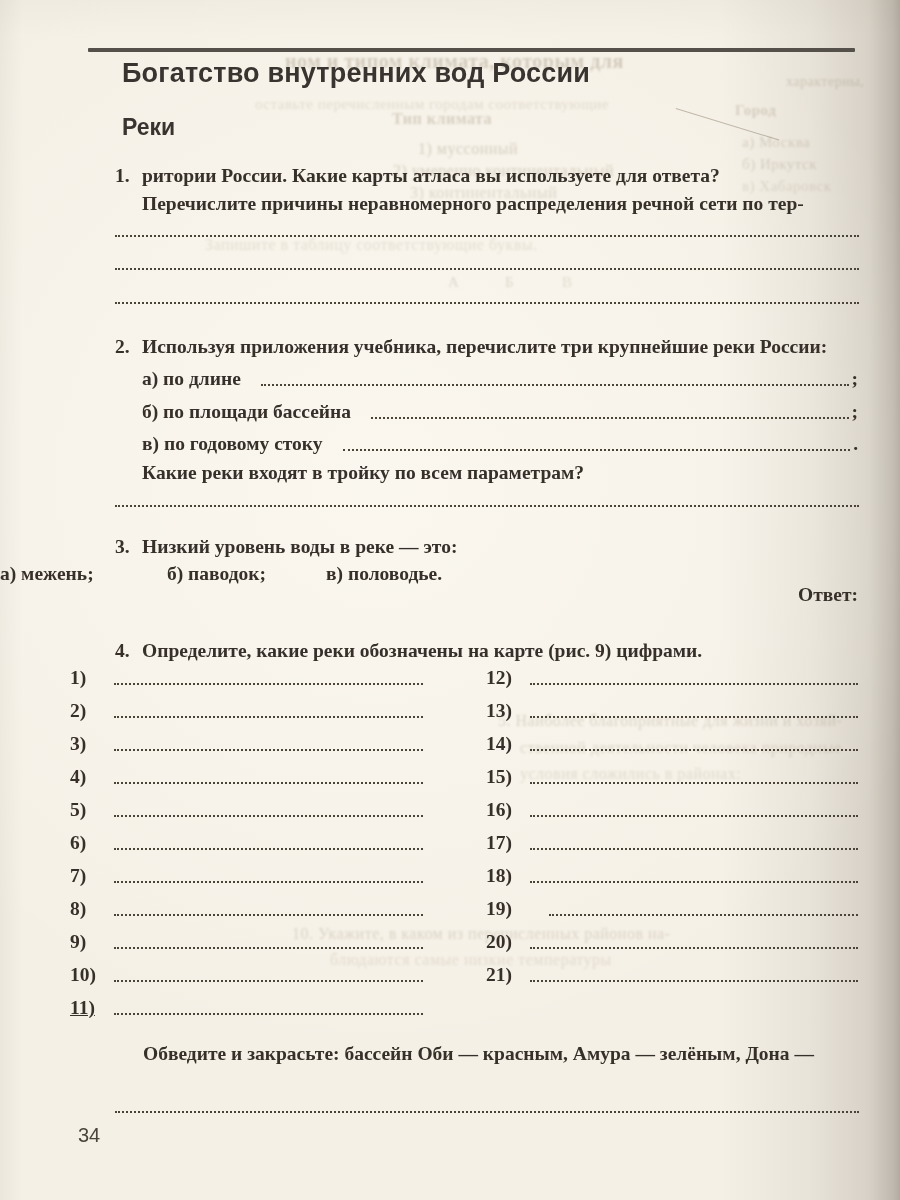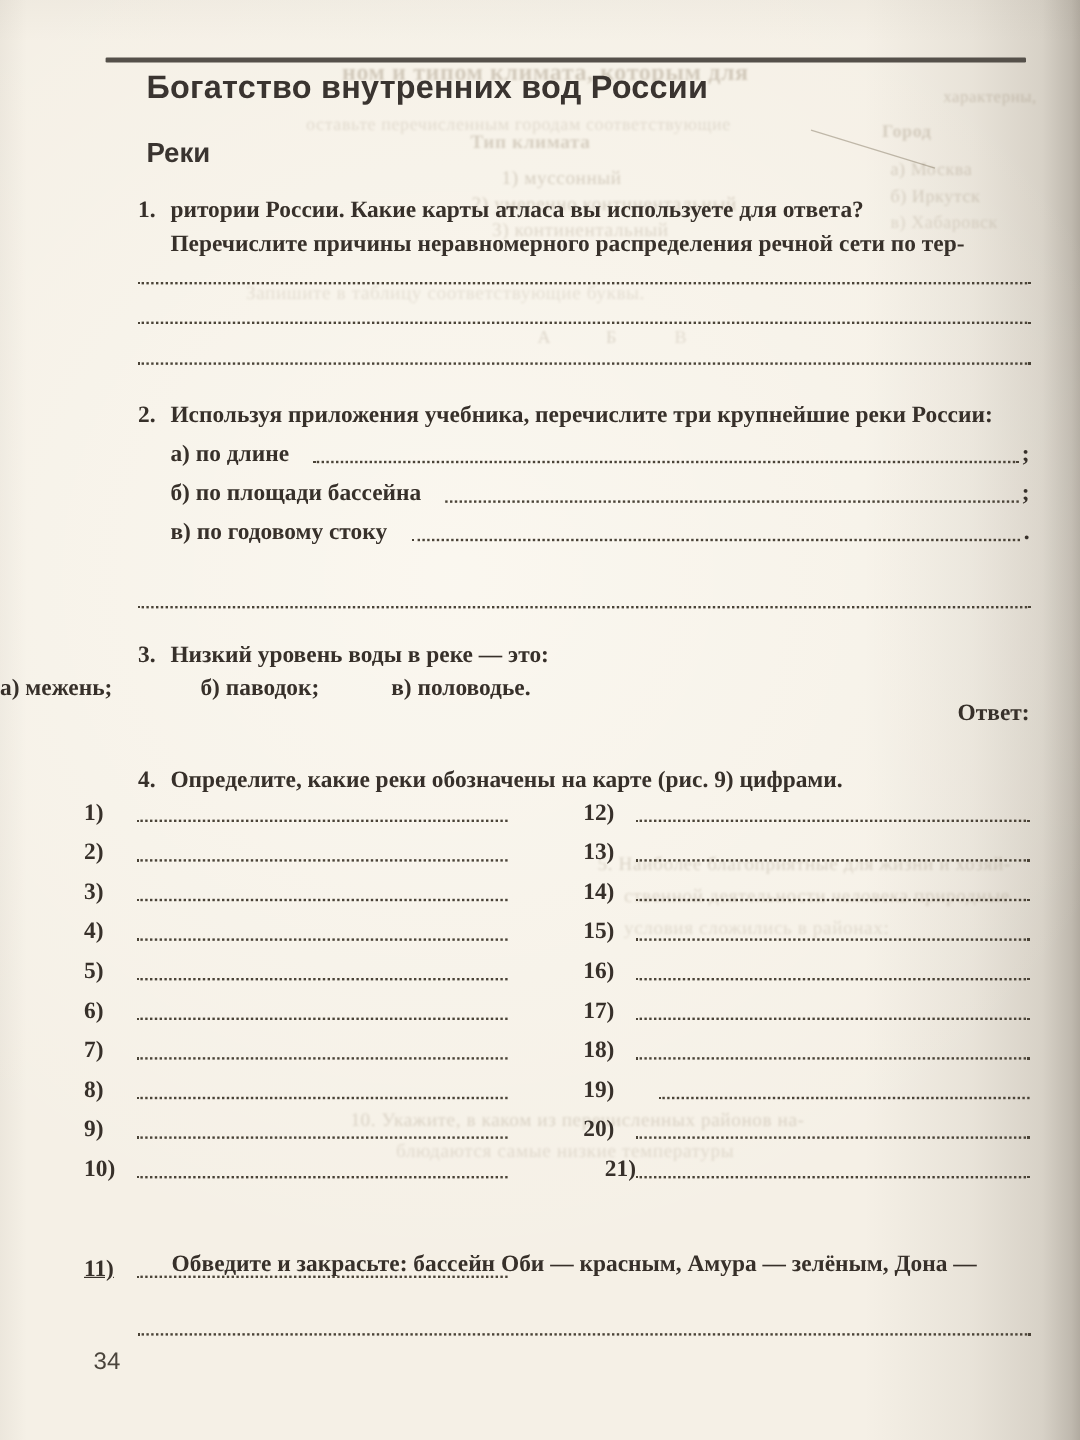--- a/index.html
+++ b/index.html
@@ -110,20 +110,23 @@
           <span>б) по площади бассейна</span>
           <span class="fill"></span>
           <span>;</span>
         </div>
         <div class="item-row" style="top: 428px;">
           <span>в) по годовому стоку</span>
           <span class="fill"></span>
           <span>.</span>
         </div>
       </div>
+    <div class="qrow" style="top:459px">
+      <div class="qtext">Какие реки входят в тройку по всем параметрам?</div>
+    </div>
 
     <div class="dotline" style="top:505px"></div>
 
     <div class="qrow" style="top:533px">
       <span class="qnum">3.</span>
       <div class="qtext">Низкий уровень воды в реке — это:</div>
     </div>
 
     <div class="ans-row" style="top:584px">
       <span>Ответ:</span>
@@ -169,21 +172,21 @@
           <span class="fill"></span>
         </div>
         <div class="list-row" style="top: 926px;">
           <span class="list-num">9)</span>
           <span class="fill"></span>
         </div>
         <div class="list-row" style="top: 959px;">
           <span class="list-num">10)</span>
           <span class="fill"></span>
         </div>
-        <div class="list-row" style="top: 1042px; text-decoration: underline;">
+        <div class="list-row" style="top: 992px; text-decoration: underline;">
           <span class="list-num">11)</span>
           <span class="fill"></span>
         </div>
       </div>
     <div id="list-right">
         <div class="list-row" style="top: 662px;">
           <span class="list-num">12)</span>
           <span class="fill"></span>
         </div>
         <div class="list-row" style="top: 695px;">
@@ -211,21 +214,21 @@
           <span class="fill"></span>
         </div>
         <div class="list-row" style="top: 893px; gap: 19px;">
           <span class="list-num">19)</span>
           <span class="fill"></span>
         </div>
         <div class="list-row" style="top: 926px;">
           <span class="list-num">20)</span>
           <span class="fill"></span>
         </div>
-        <div class="list-row" style="top: 959px; text-align: right;">
+        <div class="list-row" style="top: 959px;">
           <span class="list-num">21)</span>
           <span class="fill"></span>
         </div>
       </div>
 
     <div class="footer-par">
       <div>Обведите и закрасьте: бассейн Оби — красным, Амура — зелёным, Дона —</div>
     </div>
 
     <div class="dotline" style="top:1111px"></div>

